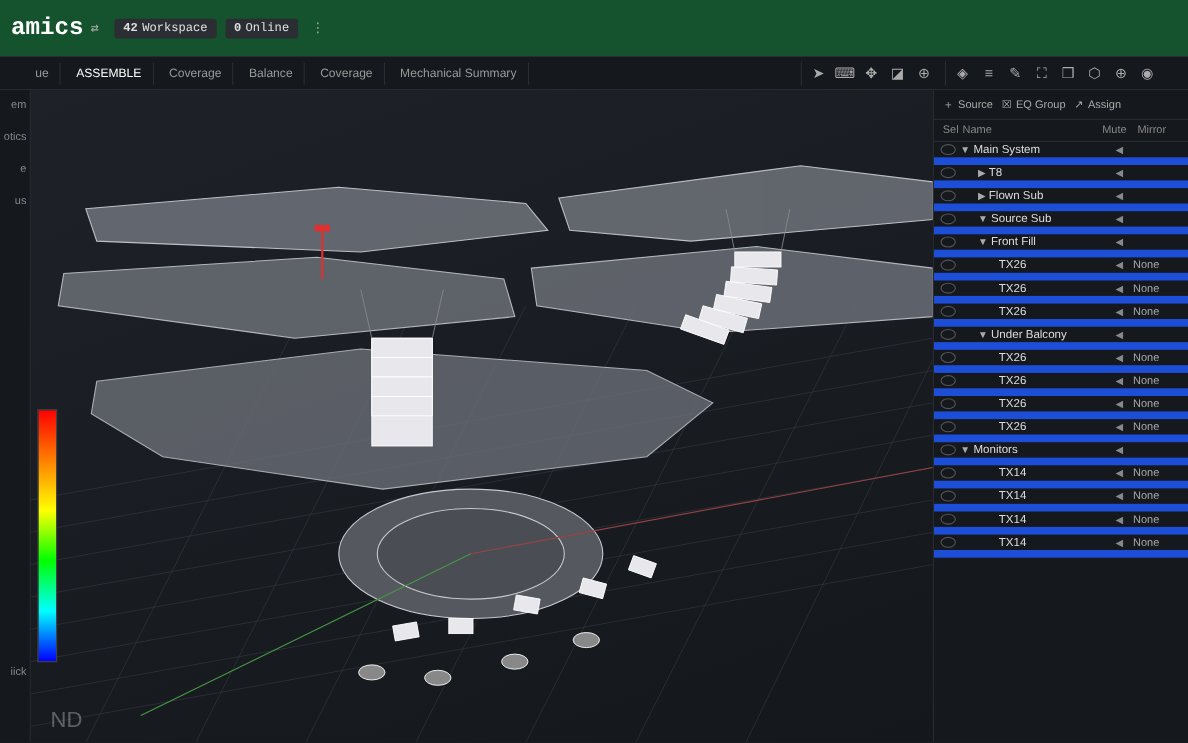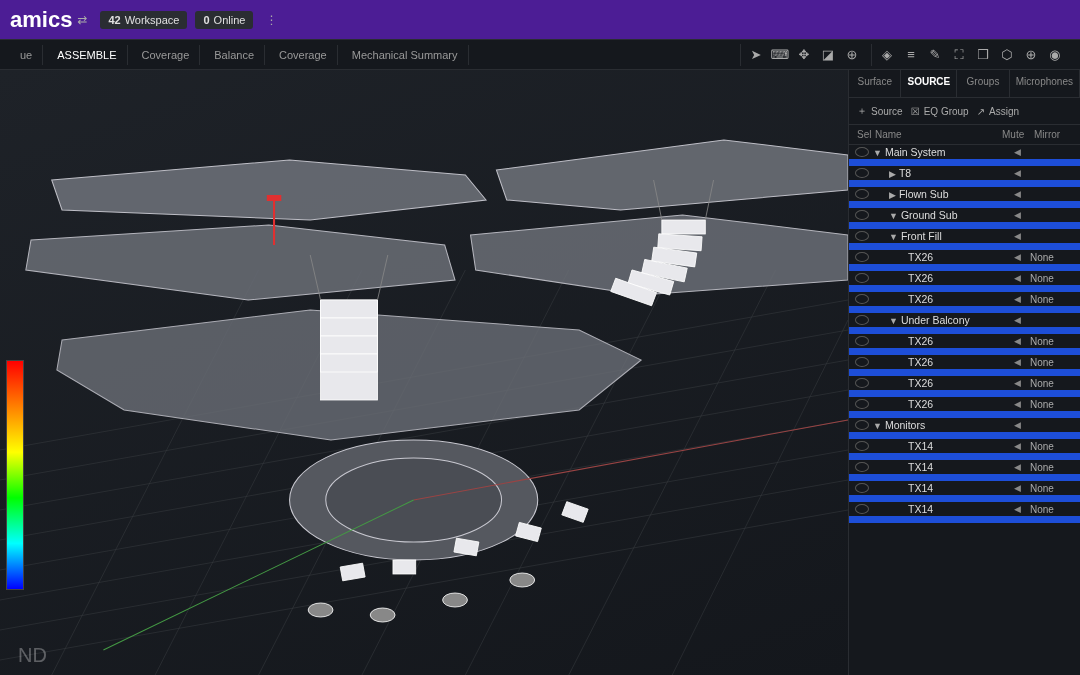--- a/index.html
+++ b/index.html
@@ -9,24 +9,25 @@
   color: #e0e0e0;
   width: 1080px;
   height: 675px;
   overflow: hidden;
   font-size: 12px;
 }
 .app { display: flex; flex-direction: column; height: 100%; }
 .header {
   display: flex;
   align-items: center;
-  height: 40px;
-  background: #4c1d95;
+  height: 52px;
+  background: #14532d;
   padding: 0 10px;
   border-bottom: 1px solid #2a2d32;
+  font-family: Liberation Mono, monospace;
 }
 .logo {
   font-size: 22px;
   font-weight: 600;
   color: #fff;
 }
 .header-center { flex: 1; text-align: center; color: #ccc; font-size: 13px; }
 .header-right { display: flex; align-items: center; gap: 8px; }
 .badge {
   background: #2a2d32;
@@ -44,21 +45,21 @@
   align-items: center;
   justify-content: center;
   color: #aaa;
   cursor: pointer;
 }
 .subbar {
   display: flex;
   align-items: center;
   height: 30px;
   background: #15181d;
-  padding: 0 10px;
+  padding: 0 22px;
   border-bottom: 1px solid #2a2d32;
   gap: 4px;
 }
 .tab {
   padding: 4px 10px;
   color: #999;
   font-size: 11px;
   cursor: pointer;
   border-right: 1px solid #2a2d32;
 }
@@ -251,20 +252,29 @@
       <div class="tool-icon">✎</div>
       <div class="tool-icon">⛶</div>
       <div class="tool-icon">❒</div>
       <div class="tool-icon">⬡</div>
       <div class="tool-icon">⊕</div>
       <div class="tool-icon">◉</div>
     </div>
   </div>
 
   <div class="main">
+    <div class="left-sidebar">
+      <div>em</div>
+      <div>otics</div>
+      <div>e</div>
+      <div>us</div>
+      <div style="flex:1"></div>
+      <div>iick</div>
+      <div style="height:40px"></div>
+    </div>
 
     <div class="viewport">
       <svg viewBox="0 0 820 605" preserveAspectRatio="none">
 
         <g stroke="#3a3d42" stroke-width="0.5">
           <line x1="0" y1="380" x2="820" y2="230"></line>
           <line x1="0" y1="410" x2="820" y2="260"></line>
           <line x1="0" y1="440" x2="820" y2="290"></line>
           <line x1="0" y1="470" x2="820" y2="320"></line>
           <line x1="0" y1="500" x2="820" y2="350"></line>
@@ -327,26 +337,20 @@
 
         <line x1="400" y1="430" x2="820" y2="350" stroke="#994444" stroke-width="1"></line>
         <line x1="400" y1="430" x2="100" y2="580" stroke="#449944" stroke-width="1"></line>
       </svg>
 
       <div class="colormap"></div>
       <div class="watermark">ND</div>
     </div>
 
     <div class="right-panel">
-      <div class="panel-tabs">
-        <div class="panel-tab">Surface</div>
-        <div class="panel-tab active">SOURCE</div>
-        <div class="panel-tab">Groups</div>
-        <div class="panel-tab">Microphones</div>
-      </div>
       <div class="panel-actions">
         <div class="pa-item">
           <span>＋</span>
           <span>Source</span>
         </div>
         <div class="pa-item">
           <span>☒</span>
           <span>EQ Group</span>
         </div>
         <div class="pa-item">
@@ -374,21 +378,21 @@
             <div class="tr-mirror"></div>
           </div>
           <div class="tree-row">
             <div class="tr-sel"></div>
             <div class="tr-name indent-1"><span class="tr-toggle">▶</span><span>Flown Sub</span></div>
             <div class="tr-mute">◀</div>
             <div class="tr-mirror"></div>
           </div>
           <div class="tree-row">
             <div class="tr-sel"></div>
-            <div class="tr-name indent-1"><span class="tr-toggle">▼</span><span>Ground Sub</span></div>
+            <div class="tr-name indent-1"><span class="tr-toggle">▼</span><span>Source Sub</span></div>
             <div class="tr-mute">◀</div>
             <div class="tr-mirror"></div>
           </div>
           <div class="tree-row">
             <div class="tr-sel"></div>
             <div class="tr-name indent-1"><span class="tr-toggle">▼</span><span>Front Fill</span></div>
             <div class="tr-mute">◀</div>
             <div class="tr-mirror"></div>
           </div>
           <div class="tree-row">

